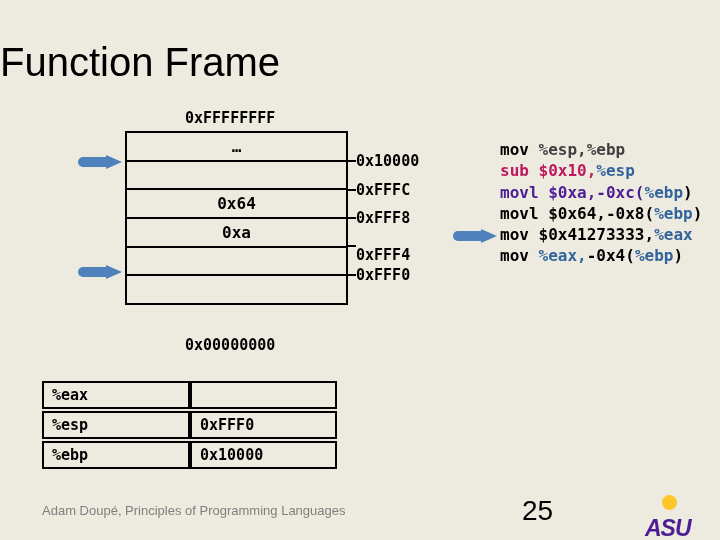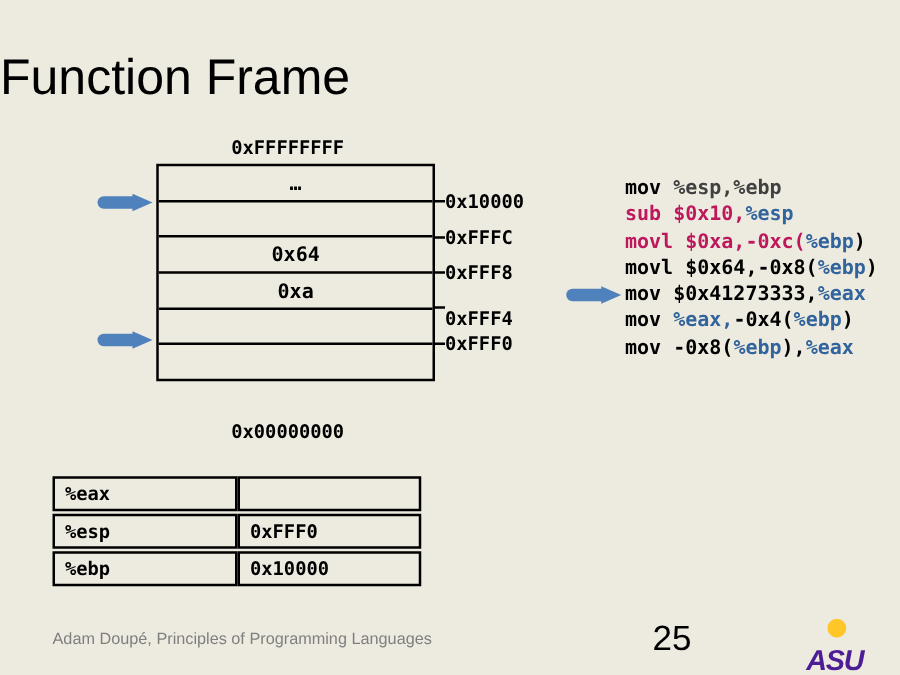--- a/index.html
+++ b/index.html
@@ -110,25 +110,24 @@
       <div class="reg-cell"></div>
       <div class="reg-cell">%esp</div>
       <div class="reg-cell">0xFFF0</div>
       <div class="reg-cell">%ebp</div>
       <div class="reg-cell">0x10000</div>
     </div>
 
   <div class="code" id="code">
       <div class="code-line"><span style="color: rgb(0, 0, 0);">mov </span><span style="color: #404040;">%esp,%ebp</span></div>
       <div class="code-line"><span style="color: #be185d;">sub $0x10,</span><span style="color: rgb(49, 99, 156);">%esp</span></div>
-      <div class="code-line"><span style="color: #be185d;">movl $0xa,-0xc(</span><span style="color: rgb(49, 99, 156);">%ebp</span><span style="color: rgb(0, 0, 0);">)</span></div>
+      <div class="code-line"><span style="color: #4c1d95;">movl $0xa,-0xc(</span><span style="color: rgb(49, 99, 156);">%ebp</span><span style="color: rgb(0, 0, 0);">)</span></div>
       <div class="code-line"><span style="color: rgb(0, 0, 0);">movl $0x64,-0x8(</span><span style="color: rgb(49, 99, 156);">%ebp</span><span style="color: rgb(0, 0, 0);">)</span></div>
       <div class="code-line"><span style="color: rgb(0, 0, 0);">mov $0x41273333,</span><span style="color: rgb(49, 99, 156);">%eax</span></div>
       <div class="code-line"><span style="color: rgb(0, 0, 0);">mov </span><span style="color: rgb(49, 99, 156);">%eax,</span><span style="color: rgb(0, 0, 0);">-0x4(</span><span style="color: rgb(49, 99, 156);">%ebp</span><span style="color: rgb(0, 0, 0);">)</span></div>
-      <div class="code-line"><span style="color: rgb(0, 0, 0);">mov -0x8(</span><span style="color: rgb(49, 99, 156);">%ebp</span><span style="color: rgb(0, 0, 0);">),</span><span style="color: rgb(49, 99, 156);">%eax</span></div>
     </div>
 
   <div class="footer-credit">Adam Doupé, Principles of Programming Languages</div>
   <div class="page-number">25</div>
   <div class="logo">
     <span class="logo-sun"></span>
     <span class="logo-text">ASU</span>
   </div>
 
 </div>

